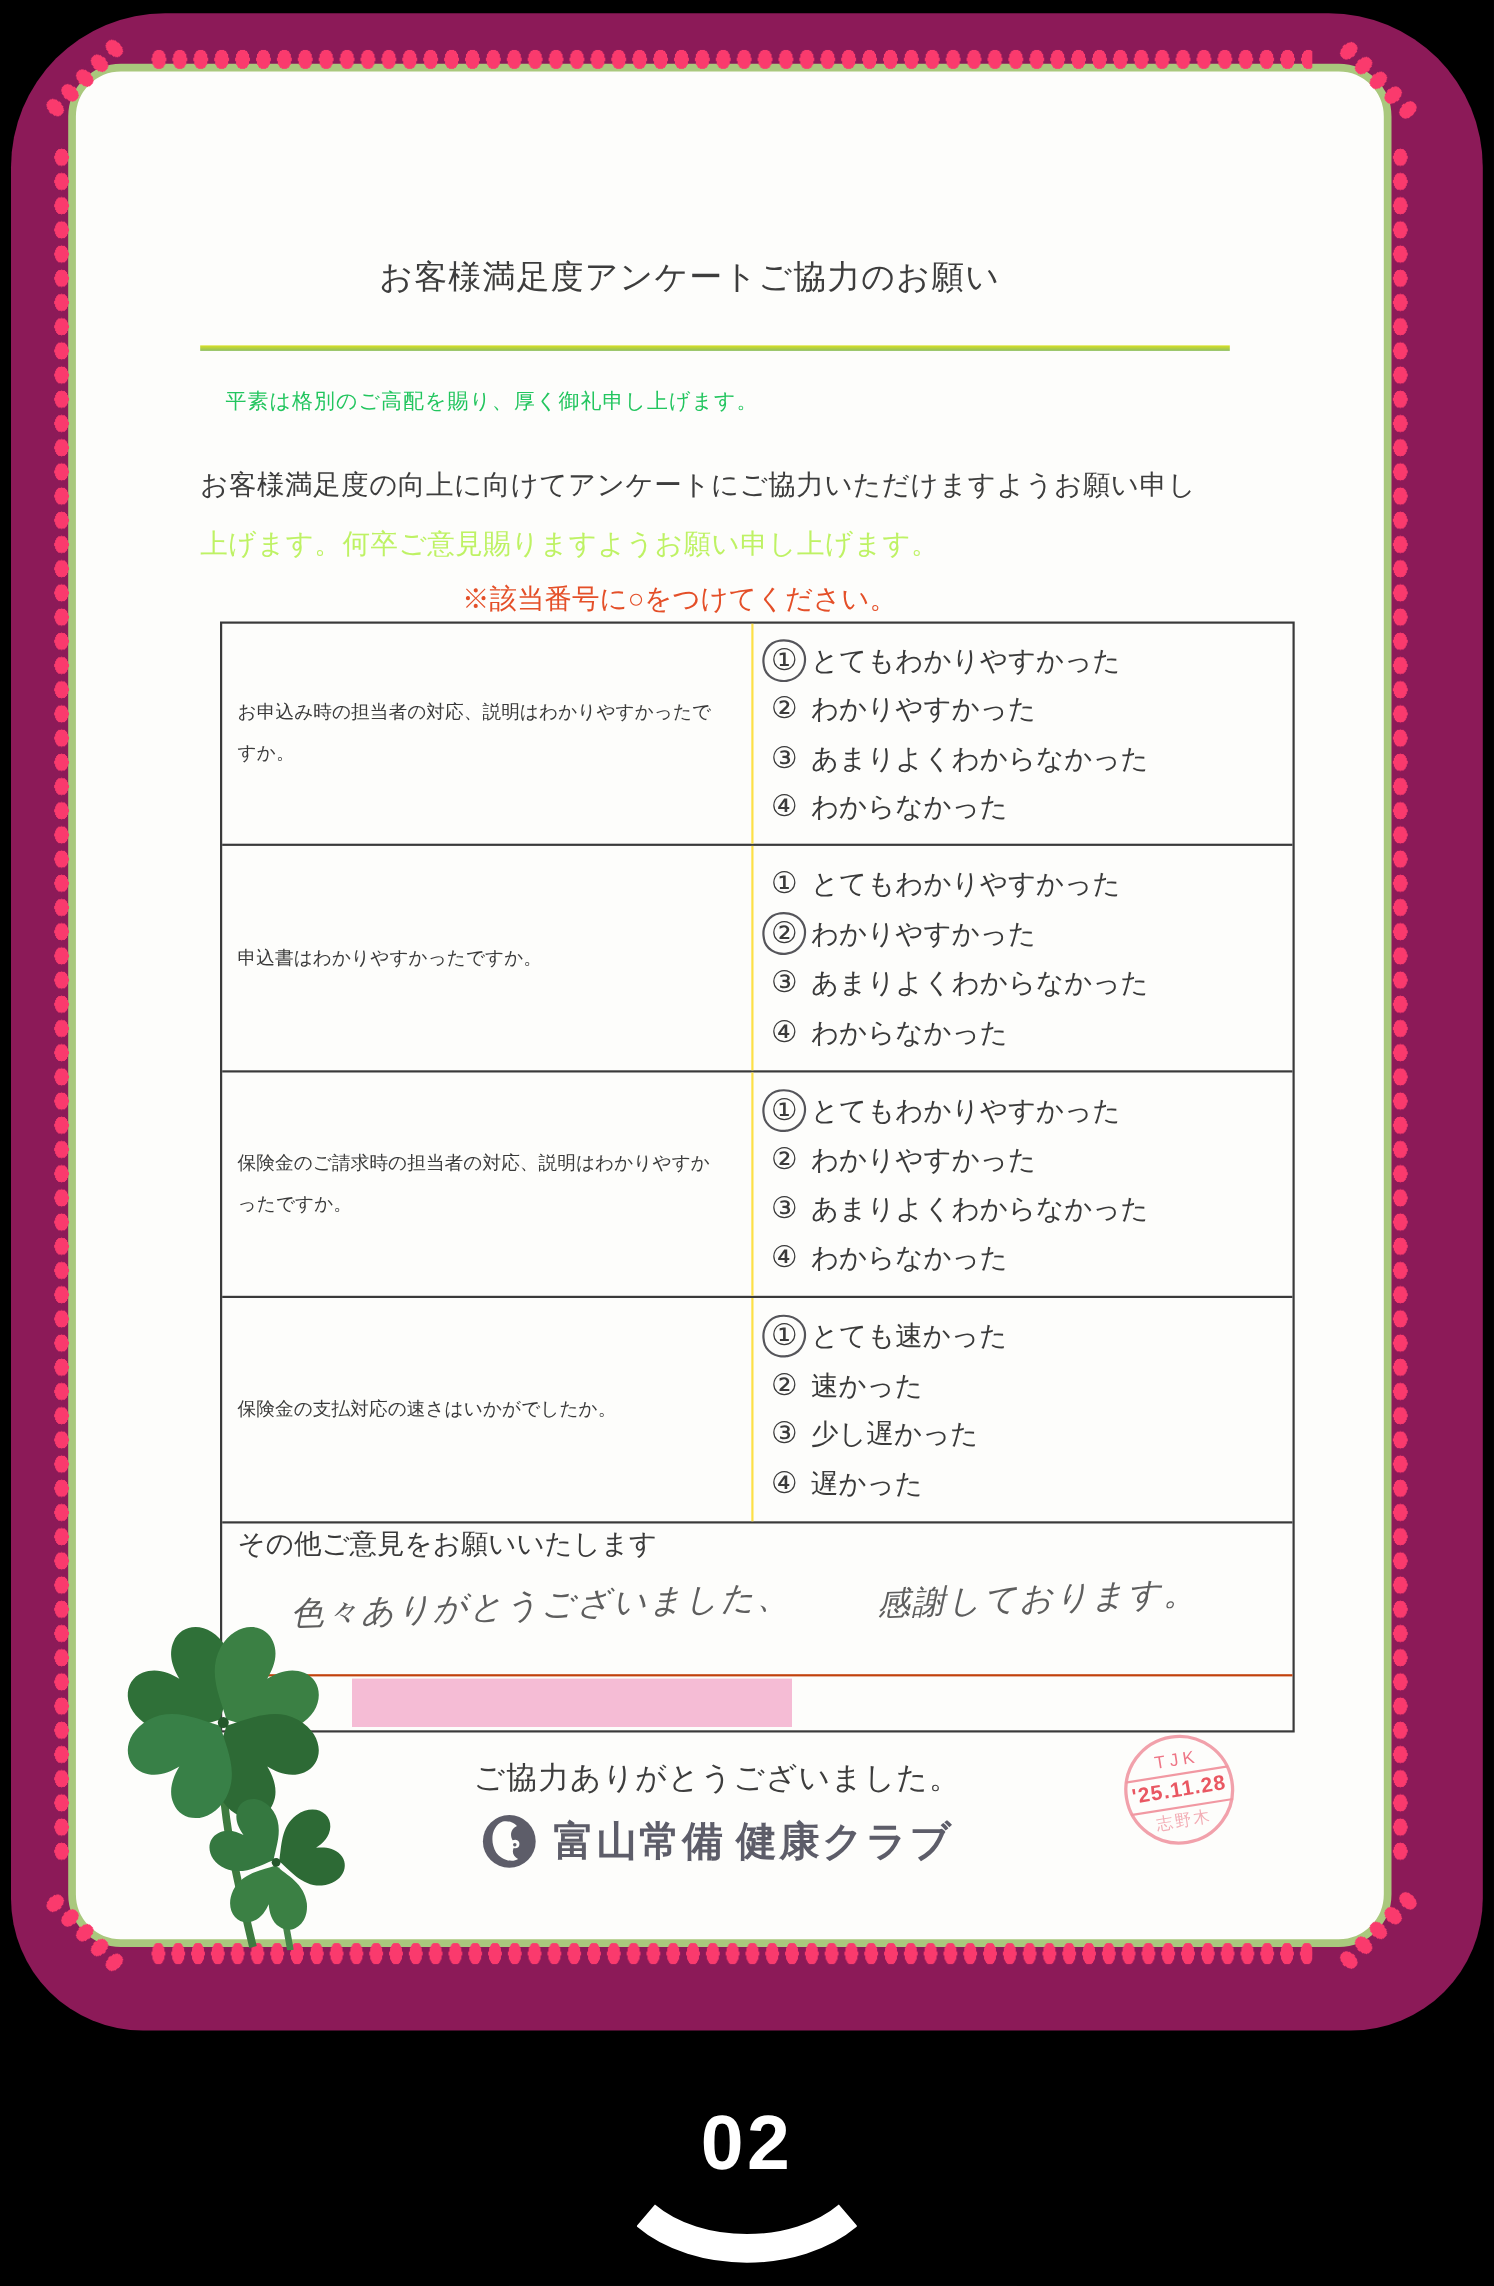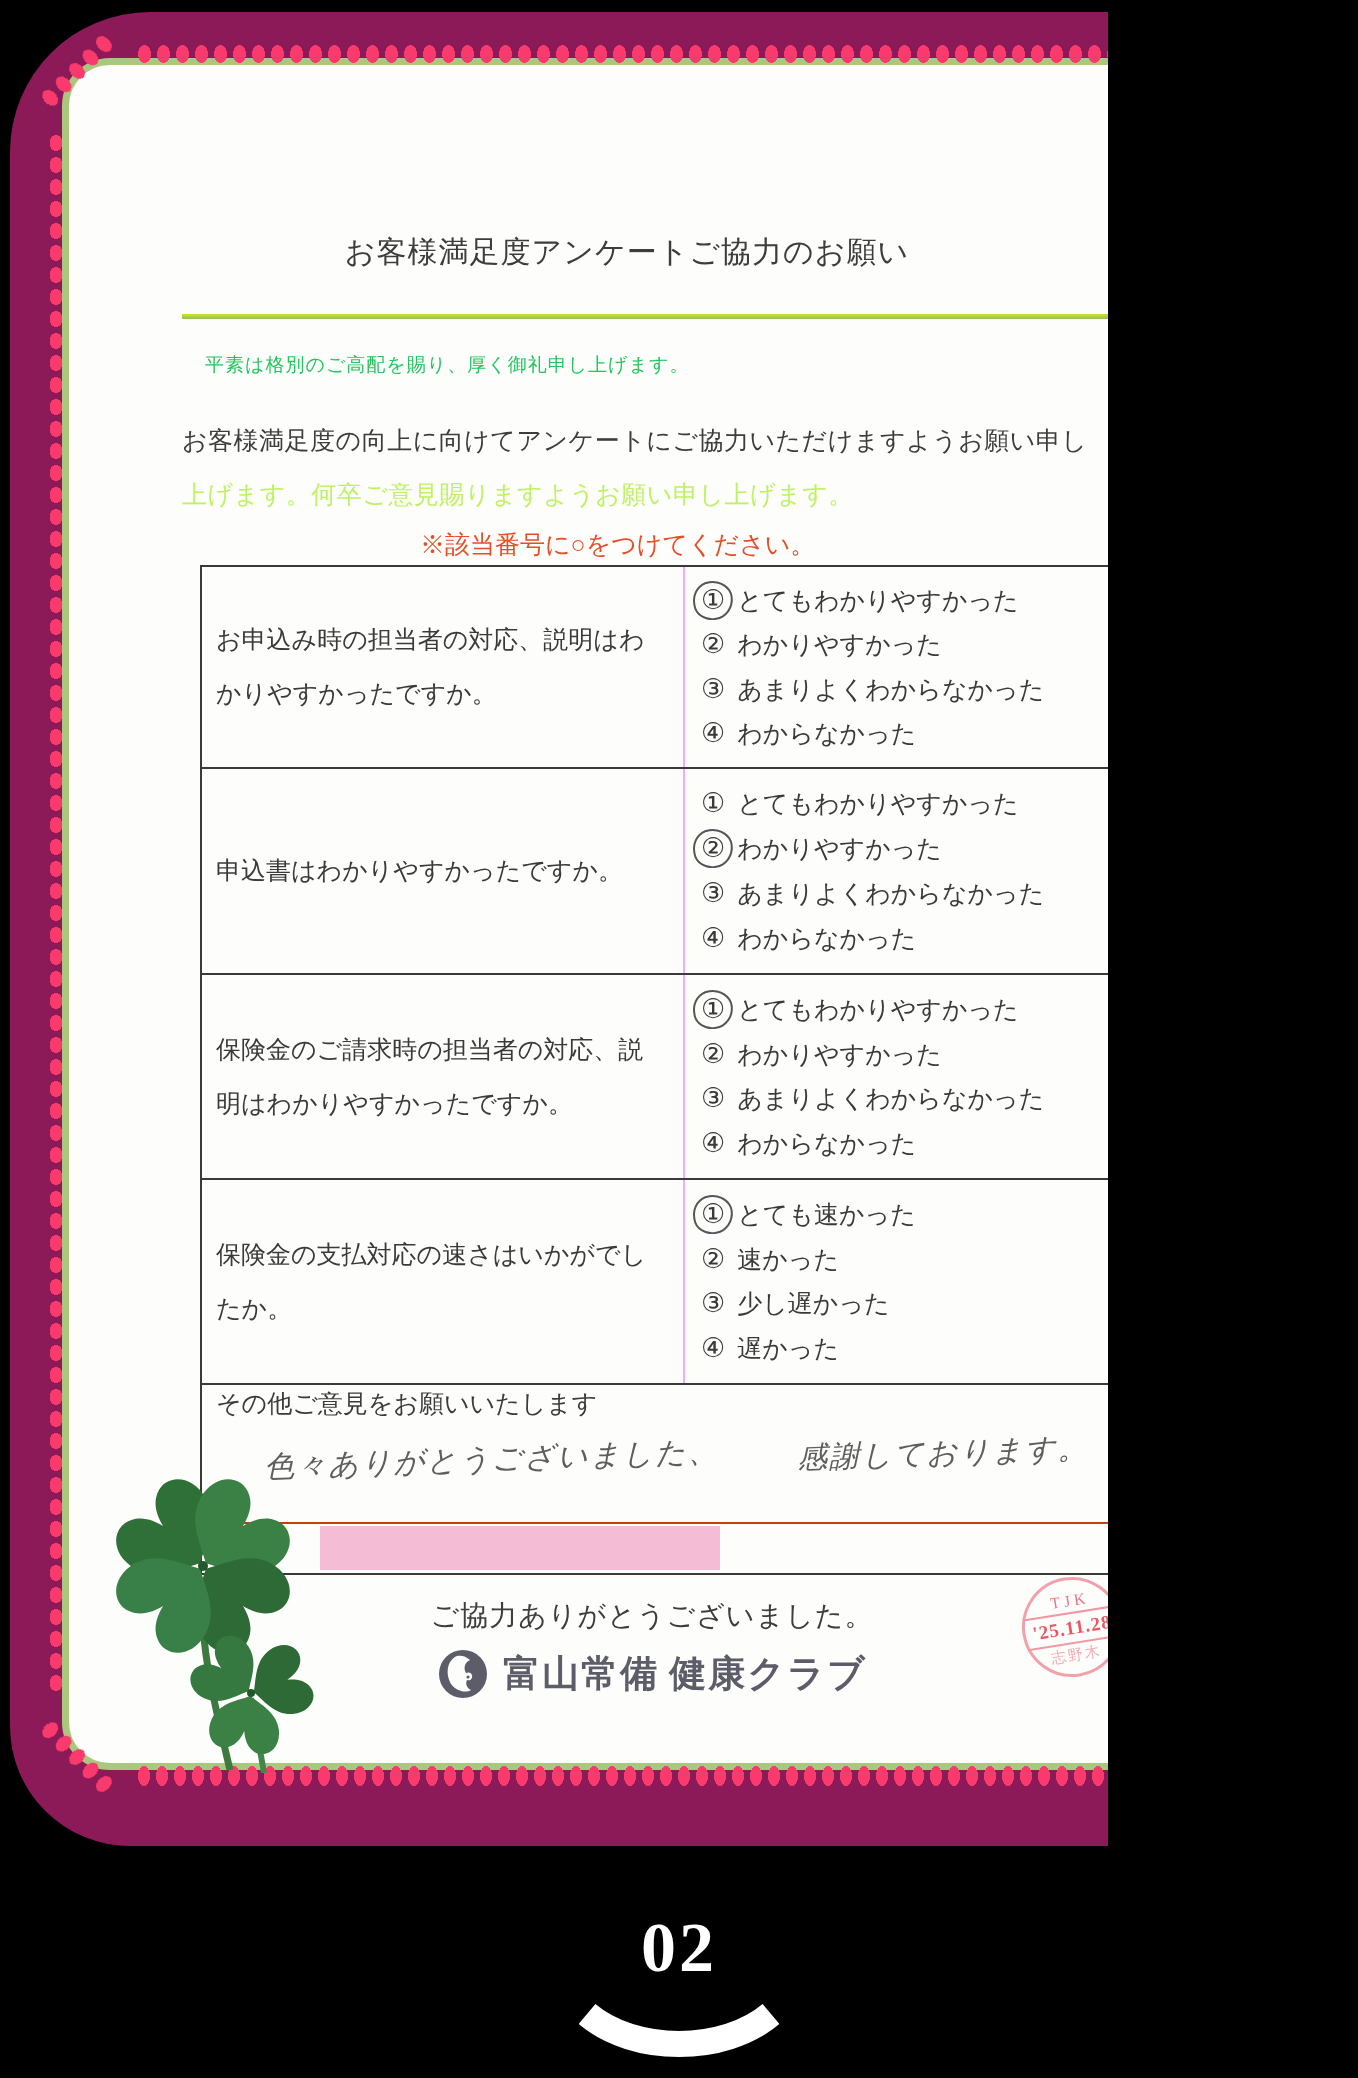--- a/index.html
+++ b/index.html
@@ -1,17 +1,17 @@
 <!DOCTYPE html>
 <html><head>
 <meta charset="utf-8">
 <style>
   html,body{margin:0;padding:0;background:#000;}
-  #canvas{position:relative;width:1108px;height:2078px;background:#000;overflow:hidden;
-          font-family:Liberation Serif, serif;}
+  #canvas{position:relative;width:1358px;height:2078px;background:#000;overflow:hidden;
+          font-family:Liberation Sans, sans-serif;}
 
   
   .frame{position:absolute;left:10px;top:12px;width:1338px;height:1834px;
          background:#8c1a58;border-radius:140px 140px 120px 120px;}
 
   
   .card{position:absolute;left:62px;top:58px;width:1203px;height:1712px;box-sizing:border-box;
         background:#fdfdfb;border:7px solid #a9c87d;border-radius:48px;}
 
   
@@ -40,22 +40,22 @@
   .intro1{position:absolute;left:182px;top:424px;font-size:25px;color:#3d3d3d;letter-spacing:0.5px;}
   .intro2{position:absolute;left:182px;top:478px;font-size:25px;color:#bef264;letter-spacing:0.5px;}
   .note{position:absolute;left:420px;top:528px;width:702px;
         font-size:25px;color:#e44f28;}
 
   
   .table{position:absolute;left:200px;top:565px;width:977px;border:2px solid #3a3a3a;
          box-sizing:border-box;background:rgba(255,255,255,0);}
   .q-row{display:flex;border-bottom:2px solid #3a3a3a;box-sizing:border-box;}
   .r1{height:202px;}.r2{height:206px;}.r3{height:205px;}.r4{height:205px;}
-  .q-cell{width:483px;box-sizing:border-box;border-right:2px solid #f0abfc;display:flex;
-          align-items:center;padding:0 22px 0 14px;font-size:25px;line-height:2.15;color:#3a3a3a;}
+  .q-cell{width:483px;box-sizing:border-box;border-right:2px solid #fde047;display:flex;
+          align-items:center;padding:0 22px 0 14px;font-size:17px;line-height:2.15;color:#3a3a3a;}
   .opt-cell{flex:1;display:flex;flex-direction:column;justify-content:space-evenly;
             padding:6px 0 6px 16px;box-sizing:border-box;}
   .opt{font-size:25px;color:#3a3a3a;display:flex;align-items:center;gap:12px;}
   .opt-num{font-size:27px;line-height:1;position:relative;display:inline-block;}
   .circled::after{content:"";position:absolute;inset:-6px -8px;border:2.5px solid #55555a;
                   border-radius:46% 54% 50% 50% / 52% 48% 55% 45%;transform:rotate(-8deg);}
   .row-comment{position:relative;height:139px;border-bottom:2px solid #c2410c;box-sizing:border-box;
                padding:2px 14px;font-size:25px;color:#3a3a3a;}
   .hand{position:absolute;font-style:italic;color:#5e5e5e;font-size:30px;letter-spacing:2px;
         transform:rotate(-2deg);white-space:nowrap;}

